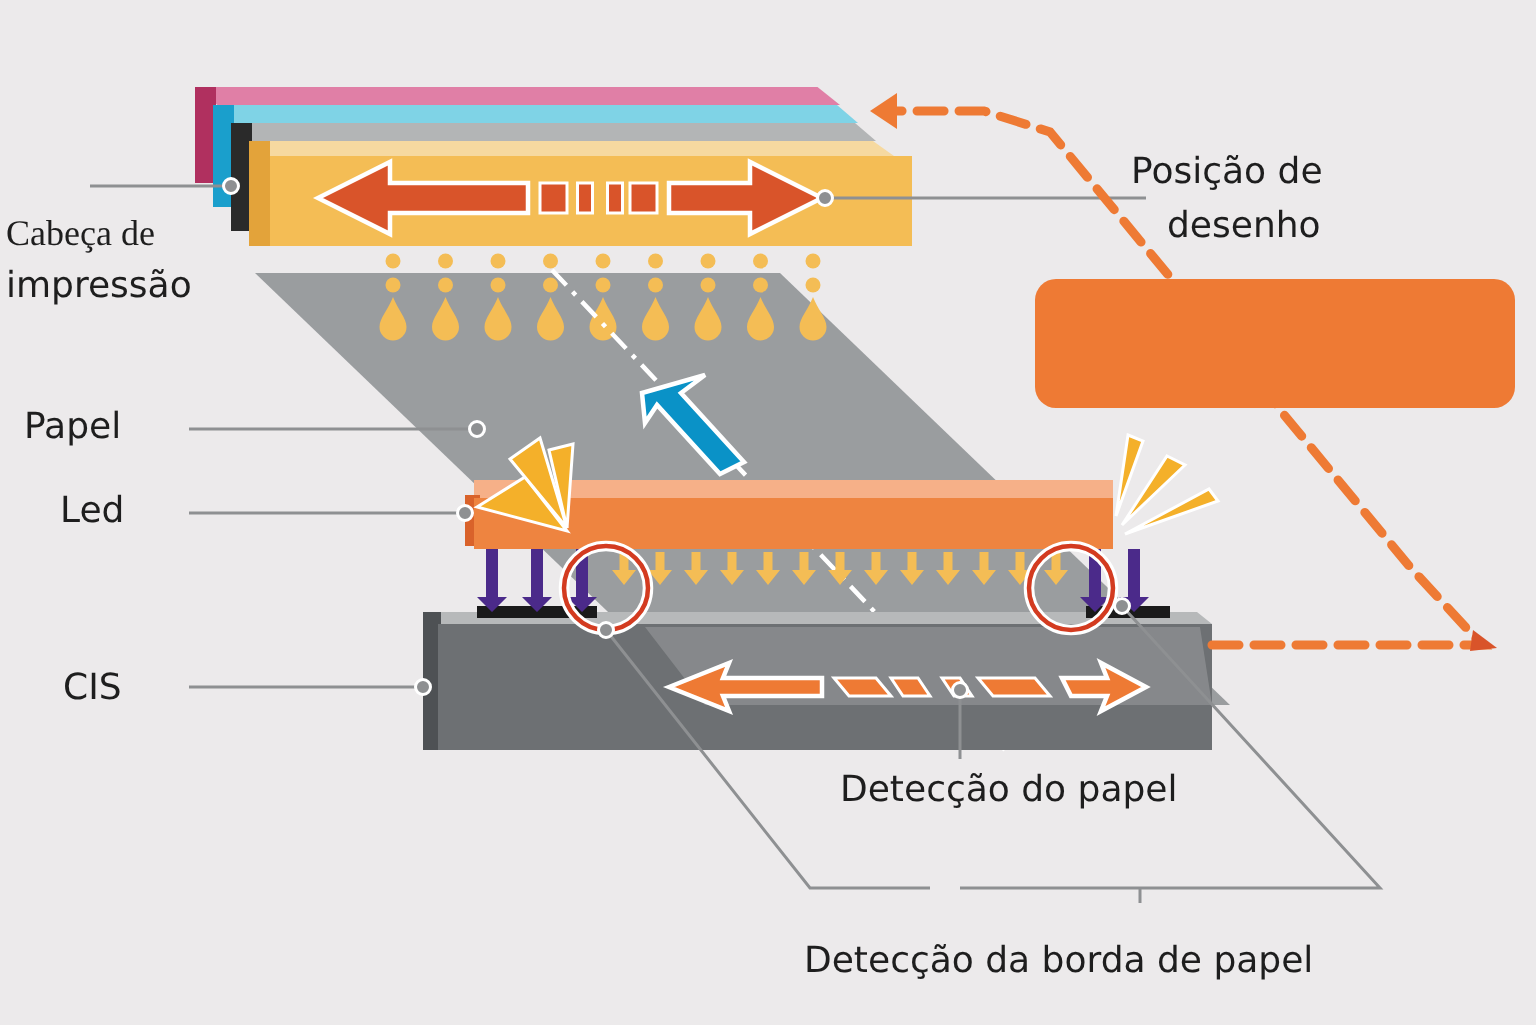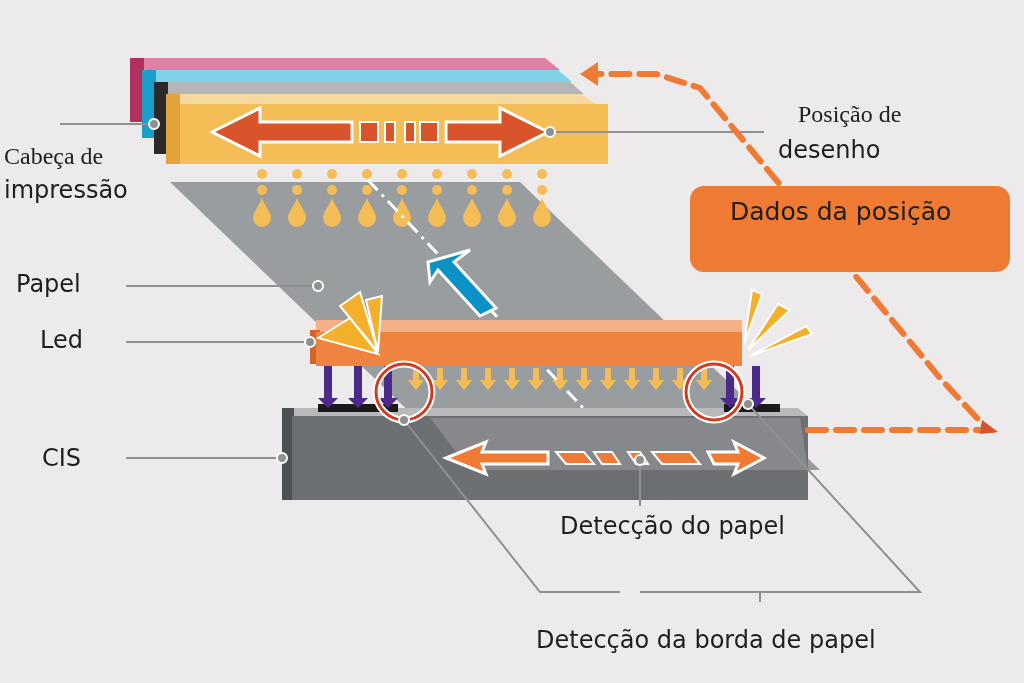--- a/index.html
+++ b/index.html
@@ -154,22 +154,21 @@
 
   <g>
     <polyline points="808,430 988,430 940,378 700,88 656,74 590,74" fill="none" stroke="#ee7a34" stroke-width="6" stroke-dasharray="18,10" stroke-linecap="round"></polyline>
     <polygon points="580,74 598,62 598,86" fill="#ee7a34"></polygon>
     <polygon points="998,432 982,420 980,434" fill="#d9542a"></polygon>
   </g>
 </svg>
 
 <div class="lbl" style="left:4px;top:140px;font-family:Liberation Serif, serif;">Cabeça de</div>
 <div class="lbl" style="left:4px;top:174px;text-align:center;">impressão</div>
-<div class="lbl" style="left:798px;top:98px;font-family:Liberation Serif, serif;">Posição de</div>
+<div class="lbl" style="left:754px;top:98px;">Posição de</div>
 <div class="lbl" style="left:778px;top:134px;">desenho</div>
 <div class="callout">
-  <div class="lbl">Dados da posição</div>
 </div>
 <div class="lbl" style="left:16px;top:268px;">Papel</div>
 <div class="lbl" style="left:40px;top:324px;">Led</div>
 <div class="lbl" style="left:42px;top:442px;">CIS</div>
 <div class="lbl" style="left:560px;top:510px;">Detecção do papel</div>
 <div class="lbl" style="left:536px;top:624px;">Detecção da borda de papel</div>
 
 </body></html>

